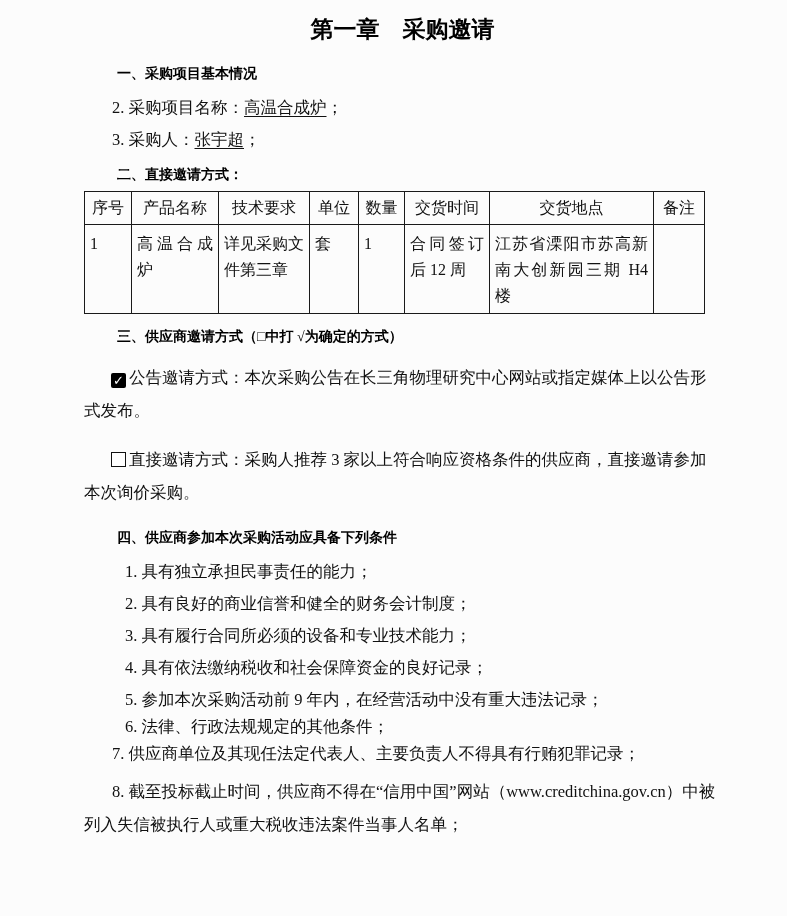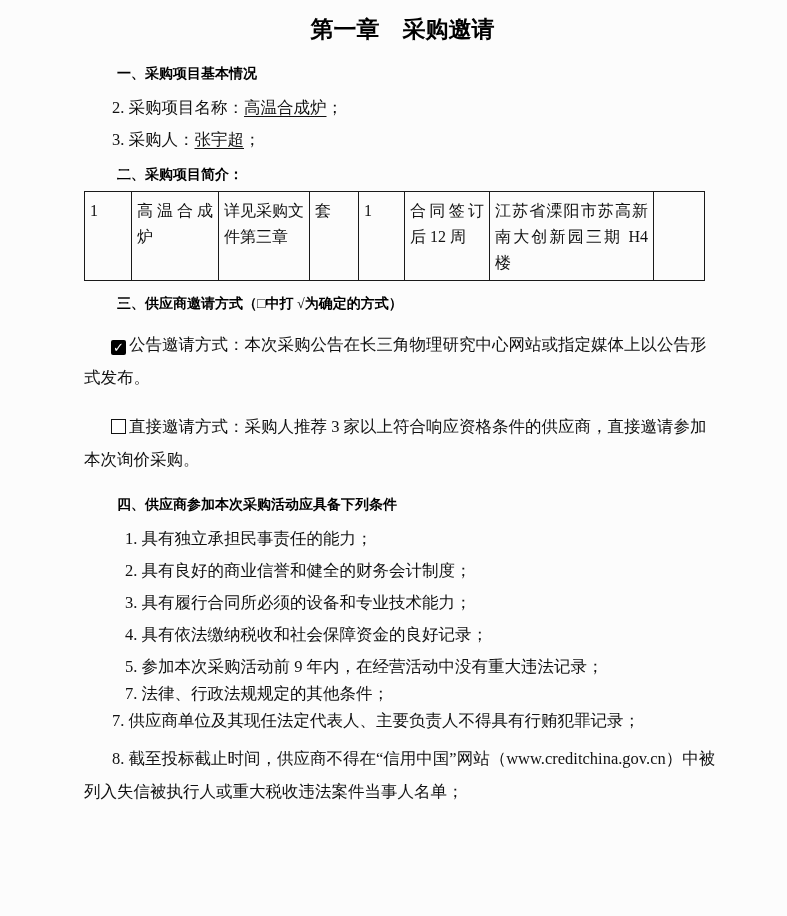--- a/index.html
+++ b/index.html
@@ -113,34 +113,44 @@
 
 <div class="page">
 
   <div class="doc-title">第一章　采购邀请</div>
 
   <div class="sec-heading h1x">一、采购项目基本情况</div>
 
   <p class="info-item"><span>2. 采购项目名称：</span><span class="u">高温合成炉</span><span>；</span></p>
   <p class="info-item"><span>3. 采购人：</span><span class="u">张宇超</span><span>；</span></p>
 
-  <div class="sec-heading h2x">二、采购项目简介：</div>
+  <div class="sec-heading h2x">二、直接邀请方式：</div>
 
   <table class="brief">
     <colgroup>
       <col style="width:47px">
         <col style="width:87px">
         <col style="width:91px">
         <col style="width:49px">
       <col style="width:46px">
         <col style="width:85px">
         <col style="width:164px">
         <col style="width:51px">
     </colgroup>
     <tbody>
+        <tr>
+      <th>序号</th>
+      <th>产品名称</th>
+      <th>技术要求</th>
+      <th>单位</th>
+      <th>数量</th>
+      <th>交货时间</th>
+      <th>交货地点</th>
+      <th>备注</th>
+    </tr>
     <tr>
       <td>1</td>
       <td class="cj">高温合成炉</td>
       <td class="cj">详见采购文件第三章</td>
       <td>套</td>
       <td>1</td>
       <td class="cj">合同签订后 12 周</td>
       <td class="cj addr">江苏省溧阳市苏高新南大创新园三期 H4 楼</td>
       <td></td>
     </tr>
@@ -153,17 +163,17 @@
 
   <p class="opt-para second"><span class="cbx unchecked"></span><span>直接邀请方式：采购人推荐 3 家以上符合响应资格条件的供应商，直接邀请参加本次询价采购。</span></p>
 
   <div class="sec-heading h4x">四、供应商参加本次采购活动应具备下列条件</div>
 
   <p class="qual-item">1. 具有独立承担民事责任的能力；</p>
   <p class="qual-item">2. 具有良好的商业信誉和健全的财务会计制度；</p>
   <p class="qual-item">3. 具有履行合同所必须的设备和专业技术能力；</p>
   <p class="qual-item">4. 具有依法缴纳税收和社会保障资金的良好记录；</p>
   <p class="qual-item tight">5. 参加本次采购活动前 9 年内，在经营活动中没有重大违法记录；</p>
-  <p class="qual-item tight">7. 法律、行政法规规定的其他条件；</p>
+  <p class="qual-item tight">6. 法律、行政法规规定的其他条件；</p>
   <p class="qual-item outdent">7. 供应商单位及其现任法定代表人、主要负责人不得具有行贿犯罪记录；</p>
   <p class="qual-wrap">8. 截至投标截止时间，供应商不得在“信用中国”网站（www.creditchina.gov.cn）中被列入失信被执行人或重大税收违法案件当事人名单；</p>
 
 </div>
 
 </body></html>

